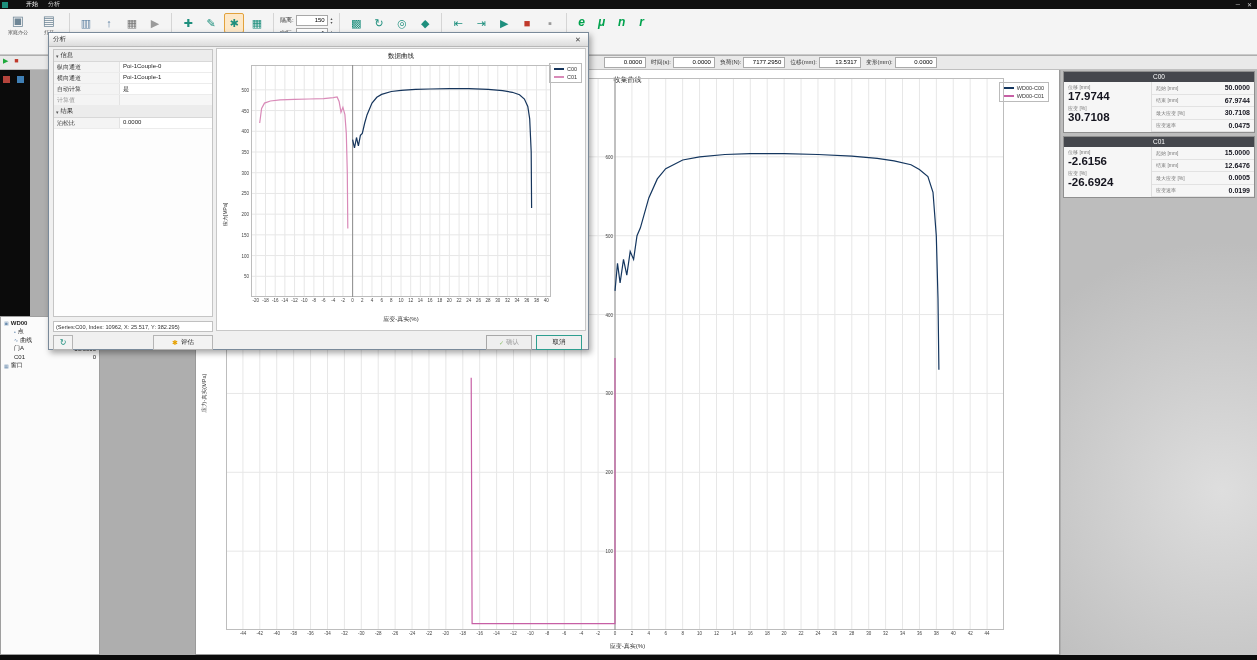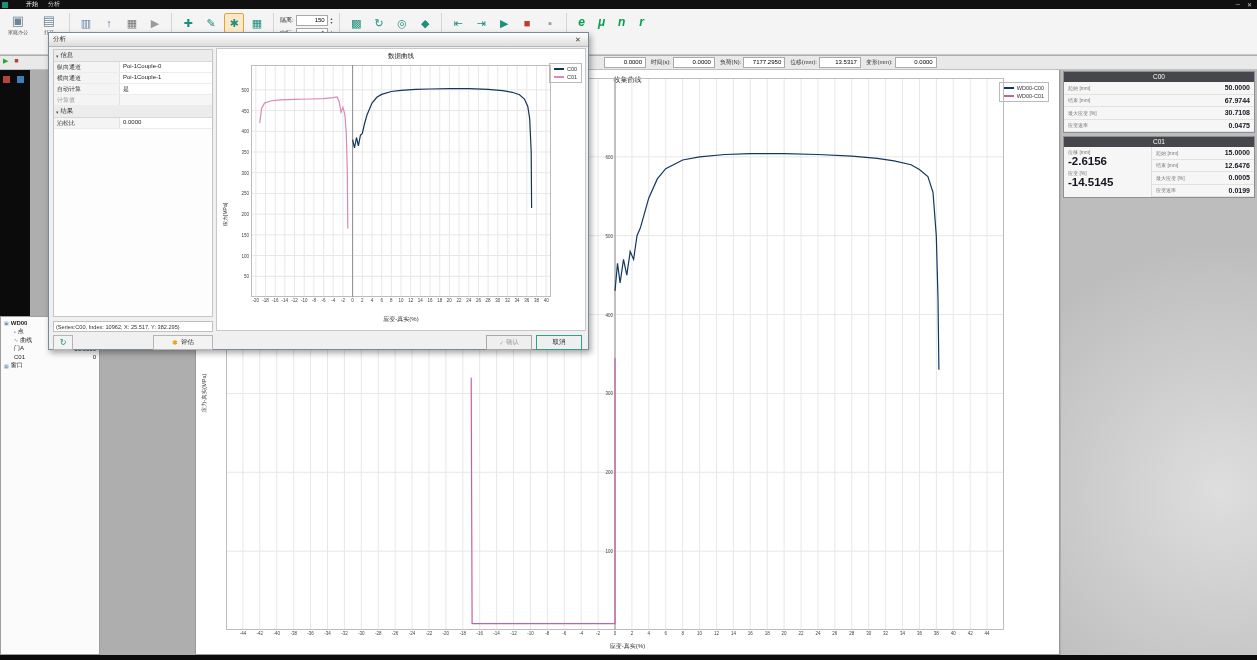--- a/index.html
+++ b/index.html
@@ -377,20 +377,30 @@
       <span class="ticky" style="top: 78.8571px; left: 387px;">600</span>
     </div>
   <div class="xlabel">应变-真实(%)</div>
   <div class="ylabel">应力-真实(MPa)</div>
 </div>
 
 <div class="rightpanel">
     <div class="card">
       <div class="cardhead">C00</div>
       <div class="cardbody">
+        <div class="cardleft">
+          <div class="metric">
+            <div class="mlabel">位移 [mm]</div>
+            <div class="mvalue">17.9744</div>
+          </div>
+          <div class="metric">
+            <div class="mlabel">应变 [%]</div>
+            <div class="mvalue">30.7108</div>
+          </div>
+        </div>
         <div class="cardright">
           <div class="crow">
             <span class="crlabel">起始 [mm]</span>
             <span class="crvalue">50.0000</span>
           </div>
           <div class="crow">
             <span class="crlabel">结束 [mm]</span>
             <span class="crvalue">67.9744</span>
           </div>
           <div class="crow">
@@ -407,21 +417,21 @@
     <div class="card">
       <div class="cardhead">C01</div>
       <div class="cardbody">
         <div class="cardleft">
           <div class="metric">
             <div class="mlabel">位移 [mm]</div>
             <div class="mvalue">-2.6156</div>
           </div>
           <div class="metric">
             <div class="mlabel">应变 [%]</div>
-            <div class="mvalue">-14.5145</div>
+            <div class="mvalue">-26.6924</div>
           </div>
         </div>
         <div class="cardright">
           <div class="crow">
             <span class="crlabel">起始 [mm]</span>
             <span class="crvalue">15.0000</span>
           </div>
           <div class="crow">
             <span class="crlabel">结束 [mm]</span>
             <span class="crvalue">12.6476</span>

